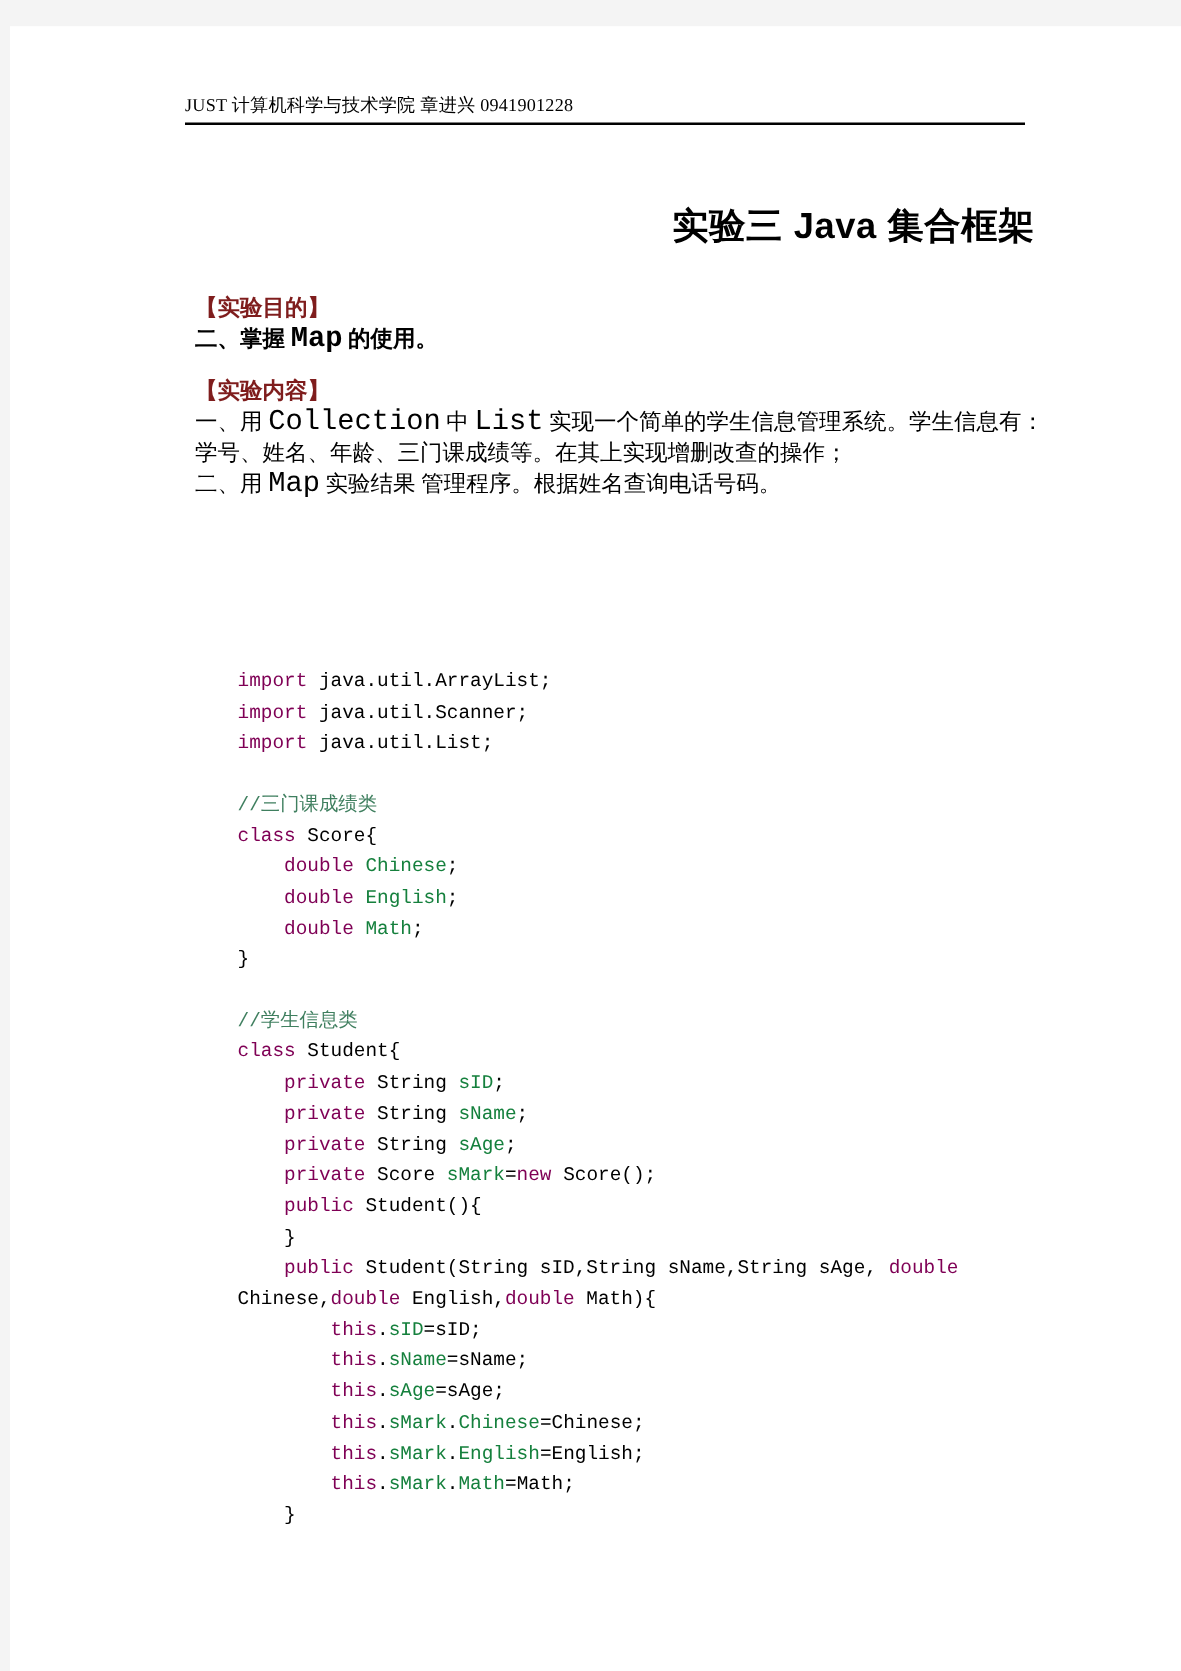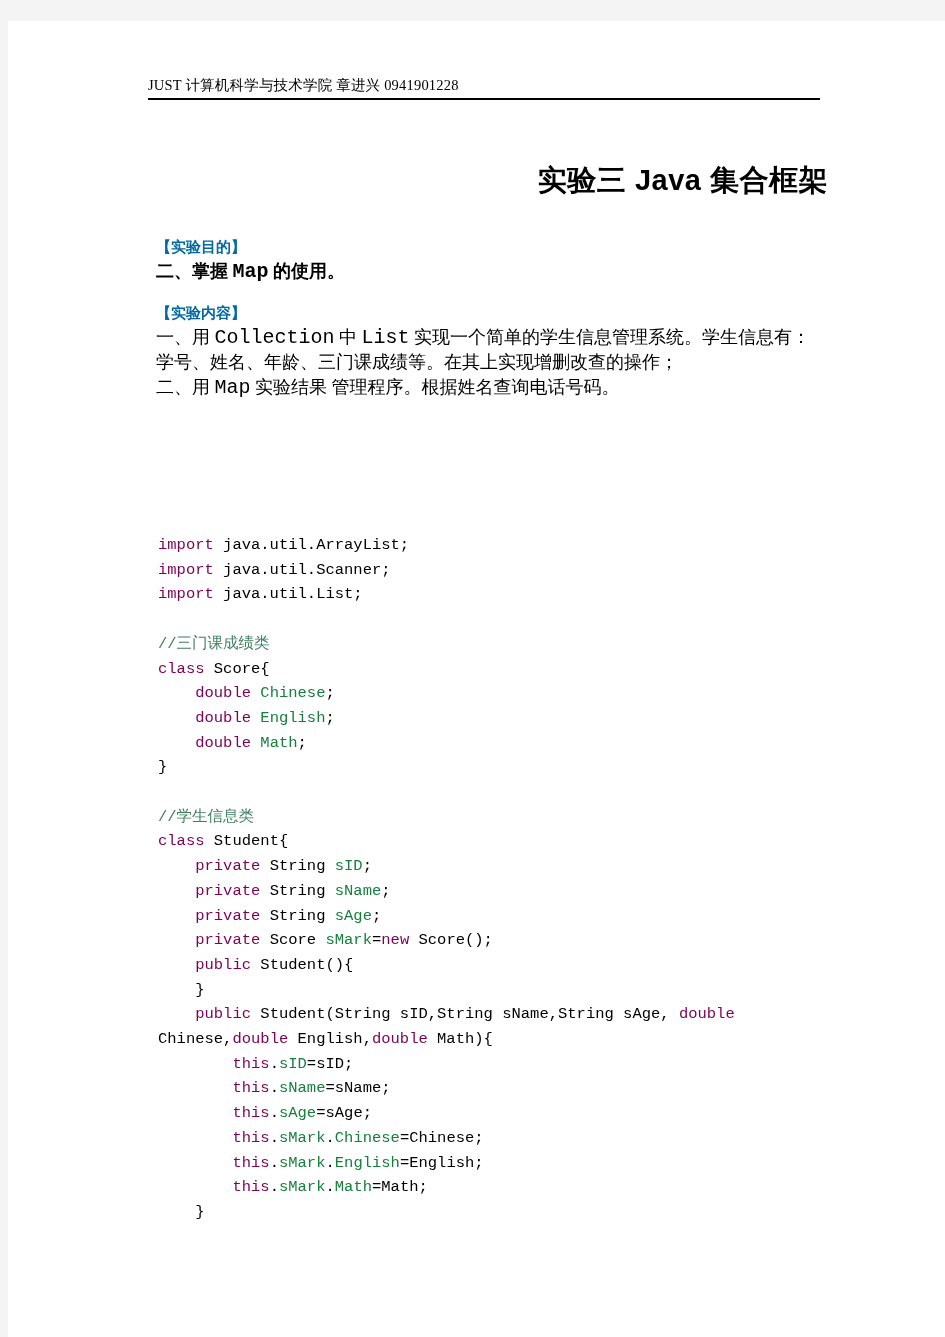--- a/index.html
+++ b/index.html
@@ -60,56 +60,57 @@
   .content {
     position: absolute;
     left: 148px;
     top: 213px;
     width: 700px;
   }
   .sec {
     margin-bottom: 16px;
   }
   .sec-head {
-    font-size: 15px;
+    font-size: 18px;
     font-weight: bold;
-    color: #0369a1;
+    color: #7f1d1d;
     line-height: 25px;
-    font-family: Liberation Sans, sans-serif;
+    font-family: Liberation Serif, serif;
   }
   .sec-line {
     font-size: 18px;
     color: #000000;
     line-height: 25px;
     font-family: "Liberation Serif", "DejaVu Serif", serif;
   }
   .sec.bold .sec-line {
     font-weight: bold;
   }
   .mono-in {
     font-family: "Liberation Mono", "DejaVu Sans Mono", monospace;
-    font-size: 20px;
+    font-size: 23px;
   }
   .serif-bold-in {
     font-weight: bold;
   }
   
   .code {
     position: absolute;
     left: 150px;
     top: 512px;
     width: 740px;
     font-family: "Liberation Mono", "DejaVu Sans Mono", monospace;
     font-size: 15.5px;
     line-height: 24.7px;
     white-space: pre-wrap;
     color: #000000;
   }
   .code .ln {
     min-height: 24.7px;
+    margin-left: 32px;
   }
   .code .blank {
     height: 24.7px;
   }
   .kw  { color: #7f0055; }
   .cm  { color: #3f7f5f; }
   .id  { color: #15803d; }
   .pl  { color: #000000; }
 </style>
 </head>

